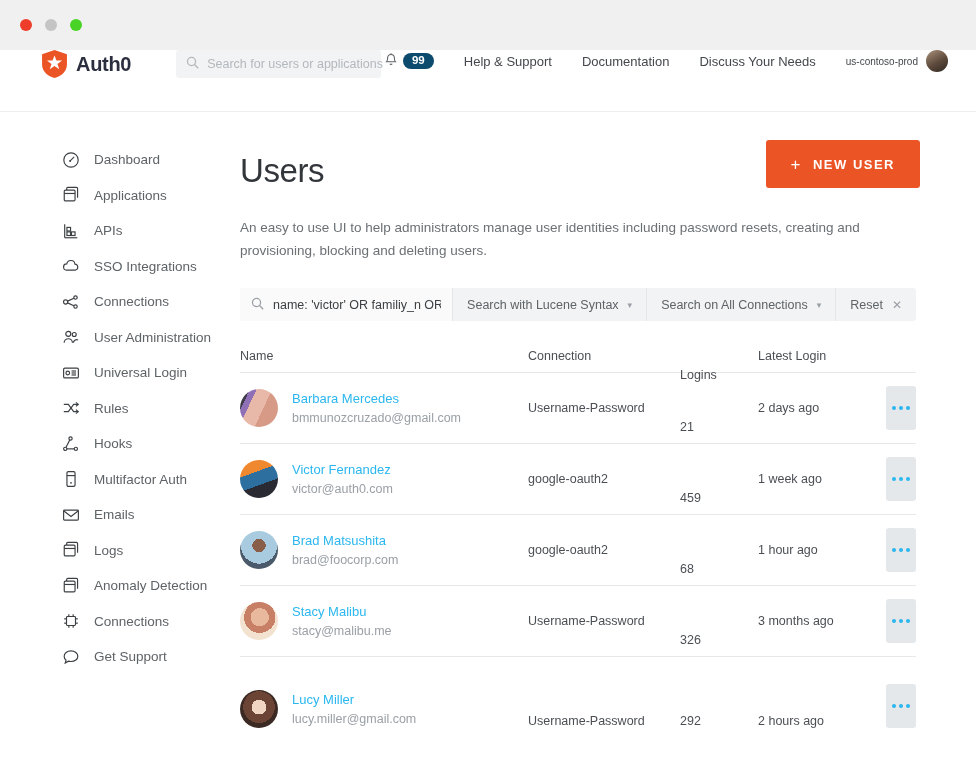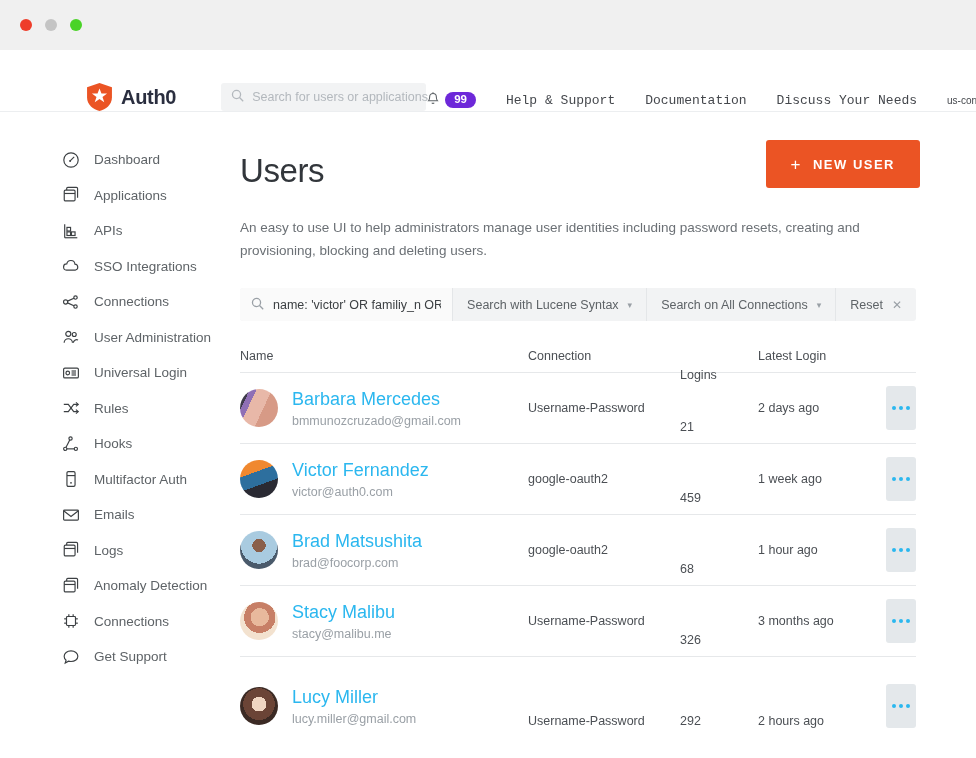--- a/index.html
+++ b/index.html
@@ -26,22 +26,22 @@
   .tl-close { background: #ee3d2a; }
   .tl-min   { background: #c4c4c4; }
   .tl-max   { background: #4ad327; }
 
   
   .topnav {
     height: 62px;
     background: #ffffff;
     border-bottom: 1px solid #eceef0;
     display: flex;
-    align-items: flex-end;
-    padding: 0 28px 0 87px;
+    align-items: flex-start;
+    padding: 0 28px 0 42px;
   }
   .brand { display: flex; align-items: center; gap: 9px; }
   .brand-logo { width: 25px; height: 28px; display: block; }
   .brand-name {
     font-size: 20px;
     font-weight: bold;
     color: #2a2e3f;
     letter-spacing: -0.3px;
   }
 
@@ -59,35 +59,34 @@
   .nav-search-ph { font-size: 12.5px; color: #b3b8bd; white-space: nowrap; }
 
   .nav-right {
     margin-left: auto;
     display: flex;
     align-items: center;
     gap: 0;
   }
   .notif { display: flex; align-items: center; gap: 5px; margin-right: 30px; }
   .notif-badge {
-    background: #6d28d9;
+    background: #0c4a6e;
     color: #ffffff;
     font-size: 11.5px;
     font-weight: bold;
     border-radius: 10px;
     padding: 2px 9px 3px;
     line-height: 1;
   }
   .nav-link {
     font-size: 13px;
     color: #44474c;
     margin-right: 30px;
     white-space: nowrap;
     cursor: pointer;
-    font-family: Liberation Mono, monospace;
   }
   .tenant { display: flex; align-items: center; gap: 8px; }
   .tenant-name { font-size: 10px; color: #44474c; white-space: nowrap; }
   .tenant-avatar {
     width: 22px; height: 22px; border-radius: 50%;
     background: linear-gradient(150deg,#9d8570 10%,#5d4a3c 55%,#2e2722 100%);
     display: block; flex: none;
   }
   .caret-sm { font-size: 9px; color: #9aa0a6; }
 
@@ -211,21 +210,21 @@
     border-bottom: 1px solid #e6e8ea;
   }
   .tbl-row:last-child { border-bottom: none; align-items: flex-end; }
 
   .cell-name { display: flex; align-items: center; gap: 14px; }
   .avatar {
     width: 38px; height: 38px; border-radius: 50%;
     flex: none; display: block;
     background-size: cover;
   }
-  .uname { font-size: 18px; color: #2bb7ef; line-height: 1.45; cursor: pointer; }
+  .uname { font-size: 13px; color: #2bb7ef; line-height: 1.45; cursor: pointer; }
   .umail { font-size: 12.5px; color: #9aa0a6; line-height: 1.45; }
   .td { font-size: 12.5px; color: #4b4f54; }
 
   .act-btn {
     width: 30px; height: 44px;
     background: #e4e8eb;
     border-radius: 3px;
     border: none;
     display: flex;
     align-items: center;

